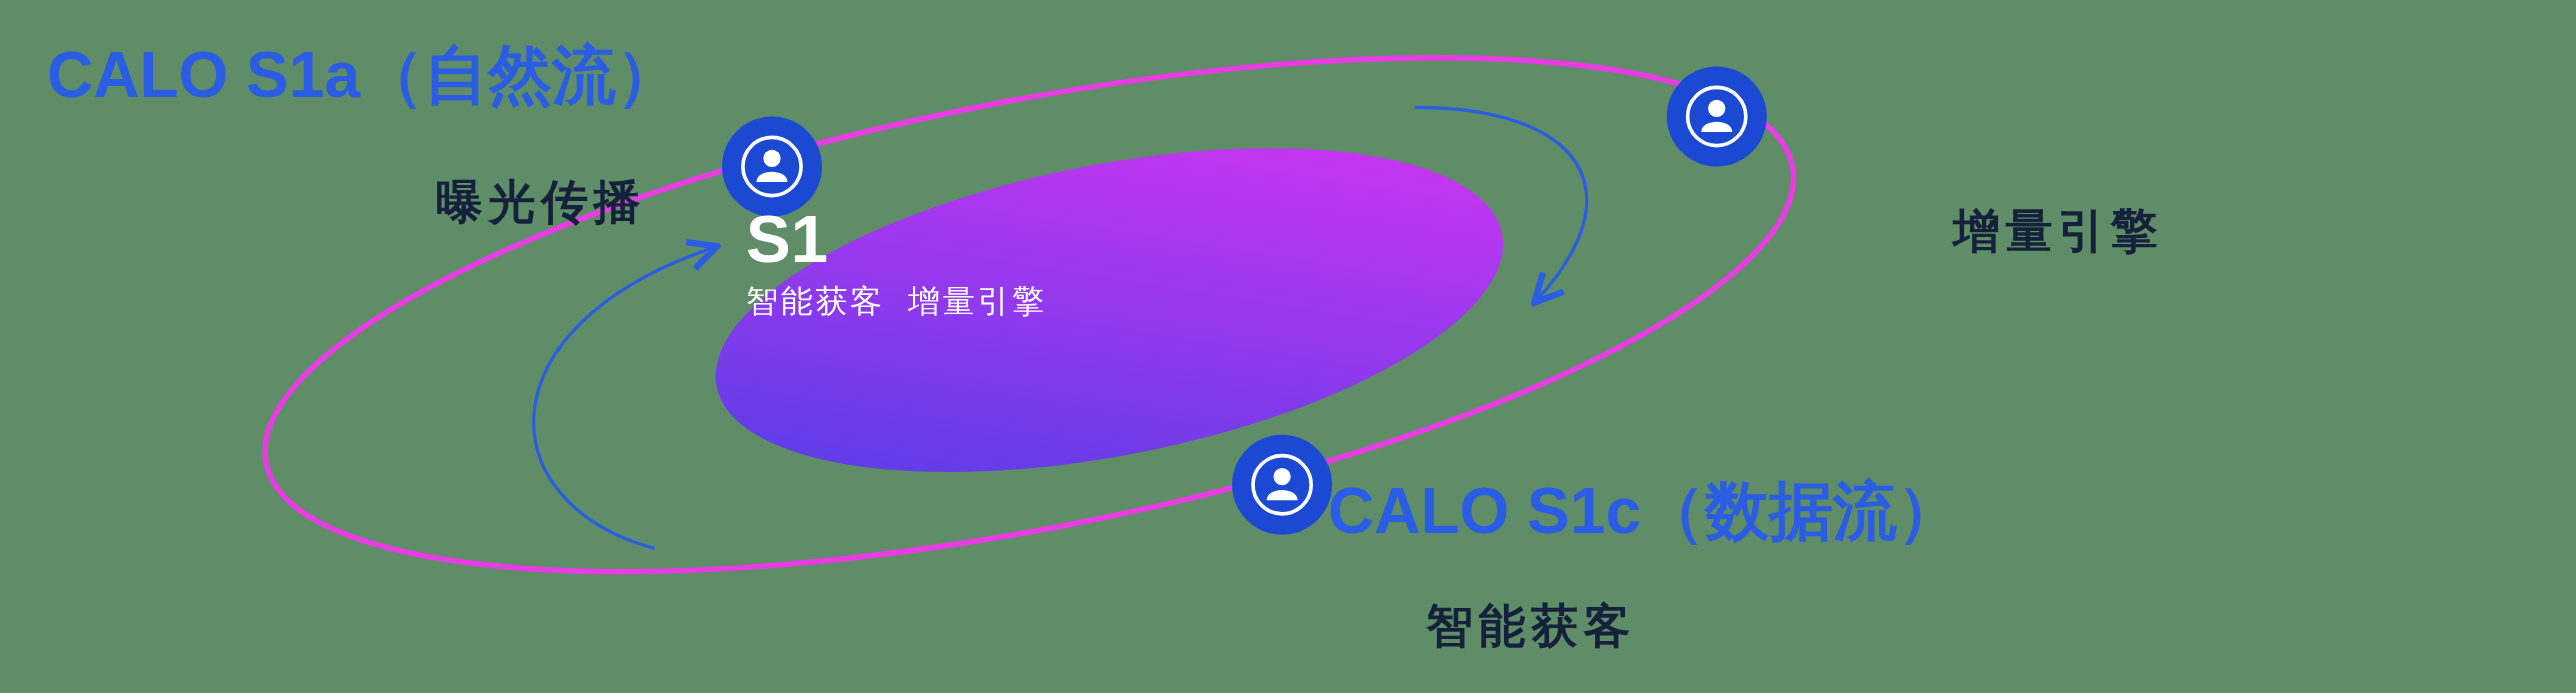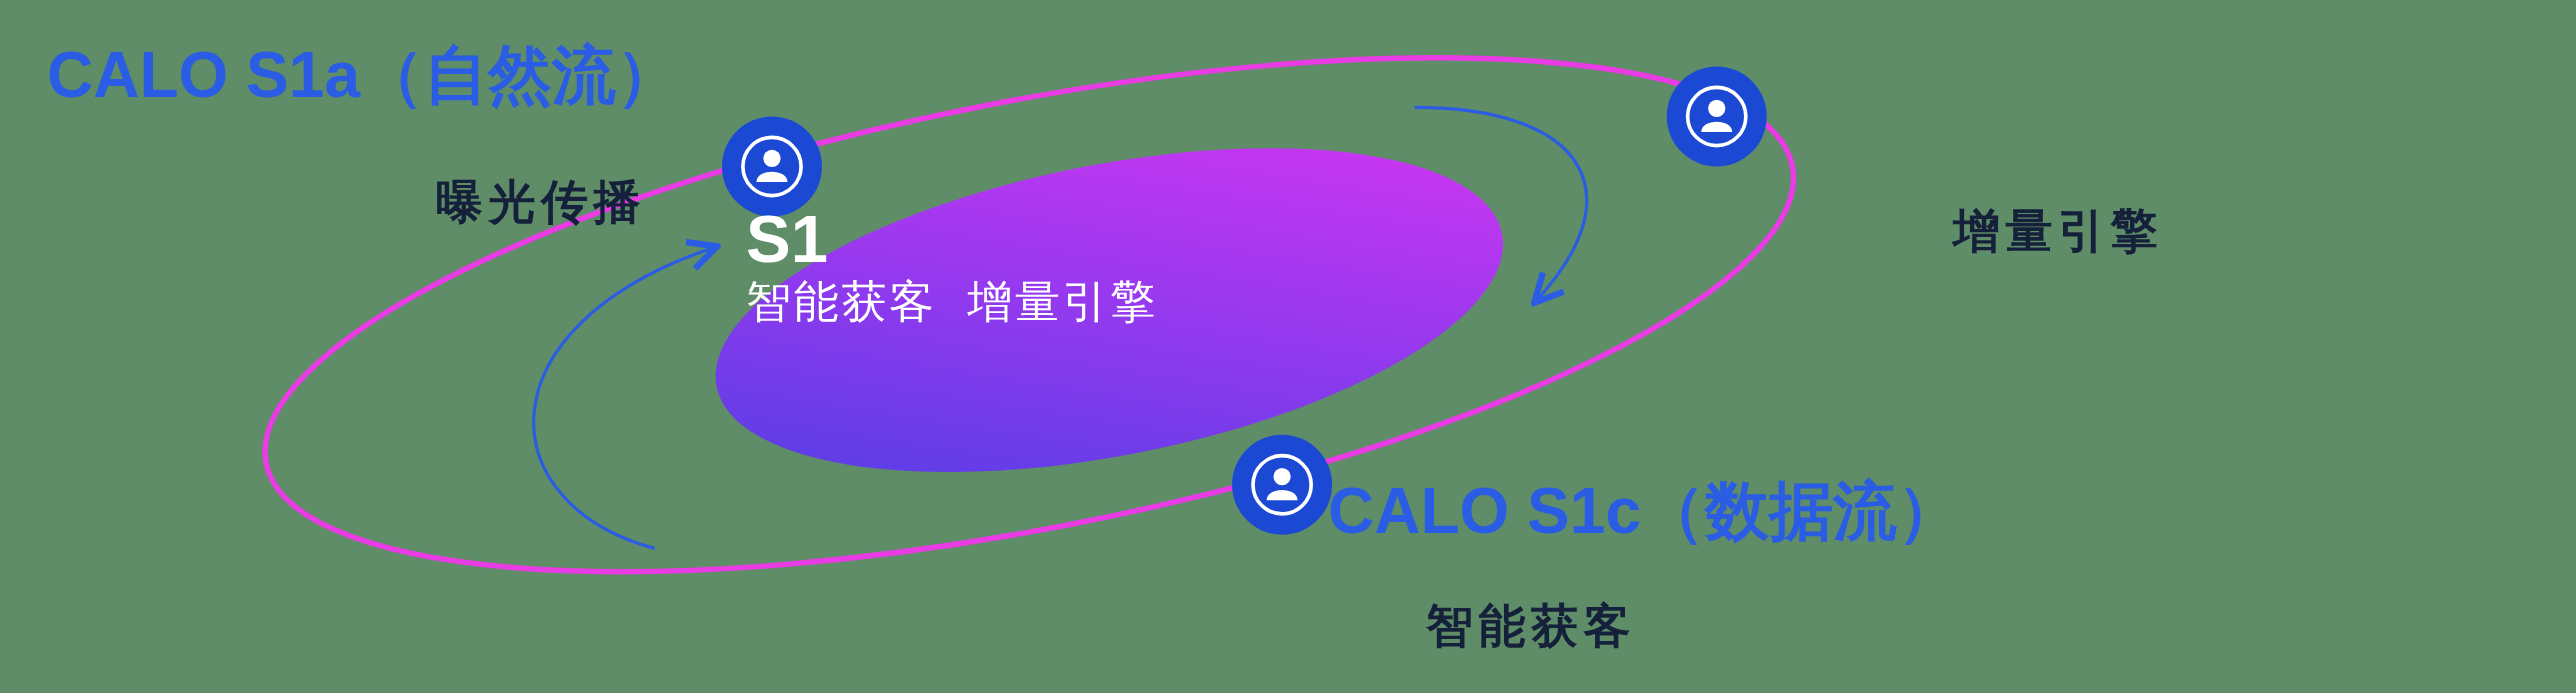--- a/index.html
+++ b/index.html
@@ -40,24 +40,24 @@
     width: 727px;
     text-align: left;
     color: #ffffff;
   }
   .center-title {
     font-size: 67px;
     font-weight: 600;
     line-height: 1;
   }
   .center-sub {
-    font-size: 45px;
+    font-size: 32px;
     font-weight: 500;
     letter-spacing: 2.7px;
-    margin-top: 0;
+    margin-top: 8px;
     white-space: pre;
   }
   .pos-title-a { left: 47px;   top: 40px;  }
   .pos-sub-a   { left: 436px;  top: 160px; margin-top: 16px; }
   .pos-title-b { left: 1824px; top: 76px;  }
   .pos-sub-b   { left: 1953px; top: 205px; }
   .pos-title-c { left: 1328px; top: 476px; }
   .pos-sub-c   { left: 1426px; top: 600px; }
 </style>
 </head>

